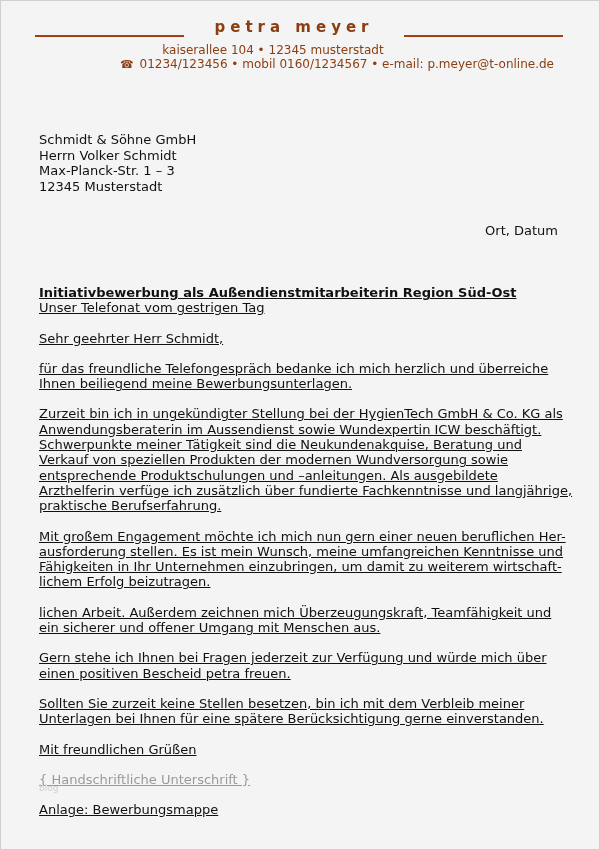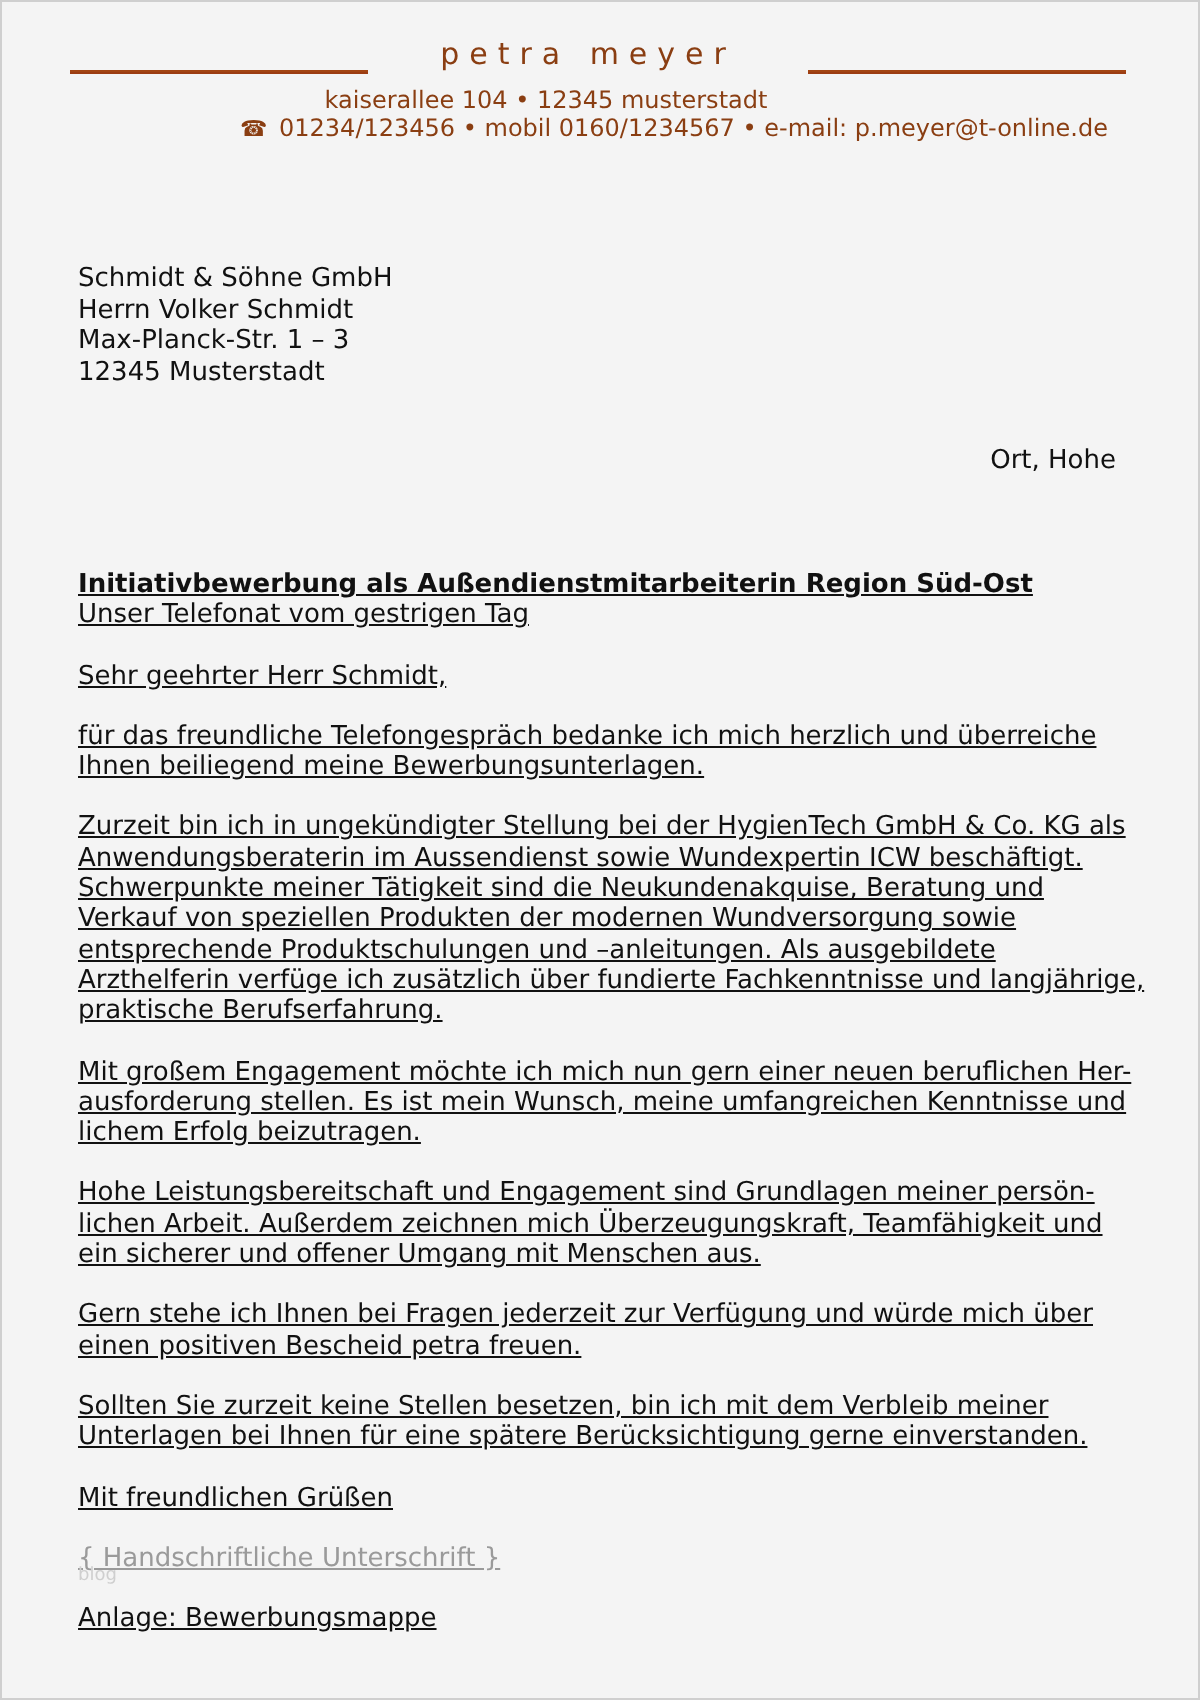--- a/index.html
+++ b/index.html
@@ -39,21 +39,21 @@
     }
     .rule.left { left: 0; width: 149px; }
     .rule.right { left: 369px; width: 159px; }
     .name {
       position: absolute;
       left: 149px;
       width: 220px;
       top: 0;
       text-align: center;
       font-family: "DejaVu Sans", sans-serif;
-      font-weight: normal;
+      font-weight: bold;
       font-size: 15px;
       letter-spacing: 5px;
       color: #8a3e12;
     }
     .addr {
       position: absolute;
       top: 42px;
       left: 0;
       width: 544px;
       text-align: center;
@@ -134,21 +134,21 @@
     <span>01234/123456 • mobil 0160/1234567 • e-mail: p.meyer@t-online.de</span>
   </div>
 
   <div class="recipient">
     <div>Schmidt &amp; Söhne GmbH</div>
     <div>Herrn Volker Schmidt</div>
     <div>Max-Planck-Str. 1 – 3</div>
     <div>12345 Musterstadt</div>
   </div>
 
-  <div class="date">Ort, Hohe</div>
+  <div class="date">Ort, Datum</div>
 
   <div class="body-text">
     <div class="line subject">Initiativbewerbung als Außendienstmitarbeiterin Region Süd-Ost</div>
     <div class="line">Unser Telefonat vom gestrigen Tag</div>
     <div class="gap"></div>
     <div class="line">Sehr geehrter Herr Schmidt,</div>
     <div class="gap"></div>
 
     <div>
       <div class="line">für das freundliche Telefongespräch bedanke ich mich herzlich und überreiche</div>
@@ -163,26 +163,26 @@
       <div class="line">Verkauf von speziellen Produkten der modernen Wundversorgung sowie</div>
       <div class="line">entsprechende Produktschulungen und –anleitungen. Als ausgebildete</div>
       <div class="line">Arzthelferin verfüge ich zusätzlich über fundierte Fachkenntnisse und langjährige,</div>
       <div class="line">praktische Berufserfahrung.</div>
     </div>
     <div class="gap"></div>
 
     <div>
       <div class="line">Mit großem Engagement möchte ich mich nun gern einer neuen beruflichen Her-</div>
       <div class="line">ausforderung stellen. Es ist mein Wunsch, meine umfangreichen Kenntnisse und</div>
+      <div class="line">Fähigkeiten in Ihr Unternehmen einzubringen, um damit zu weiterem wirtschaft-</div>
       <div class="line">lichem Erfolg beizutragen.</div>
     </div>
     <div class="gap"></div>
 
     <div>
-      <div class="line">Hohe Leistungsbereitschaft und Engagement sind Grundlagen meiner persön-</div>
       <div class="line">lichen Arbeit. Außerdem zeichnen mich Überzeugungskraft, Teamfähigkeit und</div>
       <div class="line">ein sicherer und offener Umgang mit Menschen aus.</div>
     </div>
     <div class="gap"></div>
 
     <div>
       <div class="line">Gern stehe ich Ihnen bei Fragen jederzeit zur Verfügung und würde mich über</div>
       <div class="line">einen positiven Bescheid petra freuen.</div>
     </div>
     <div class="gap"></div>

